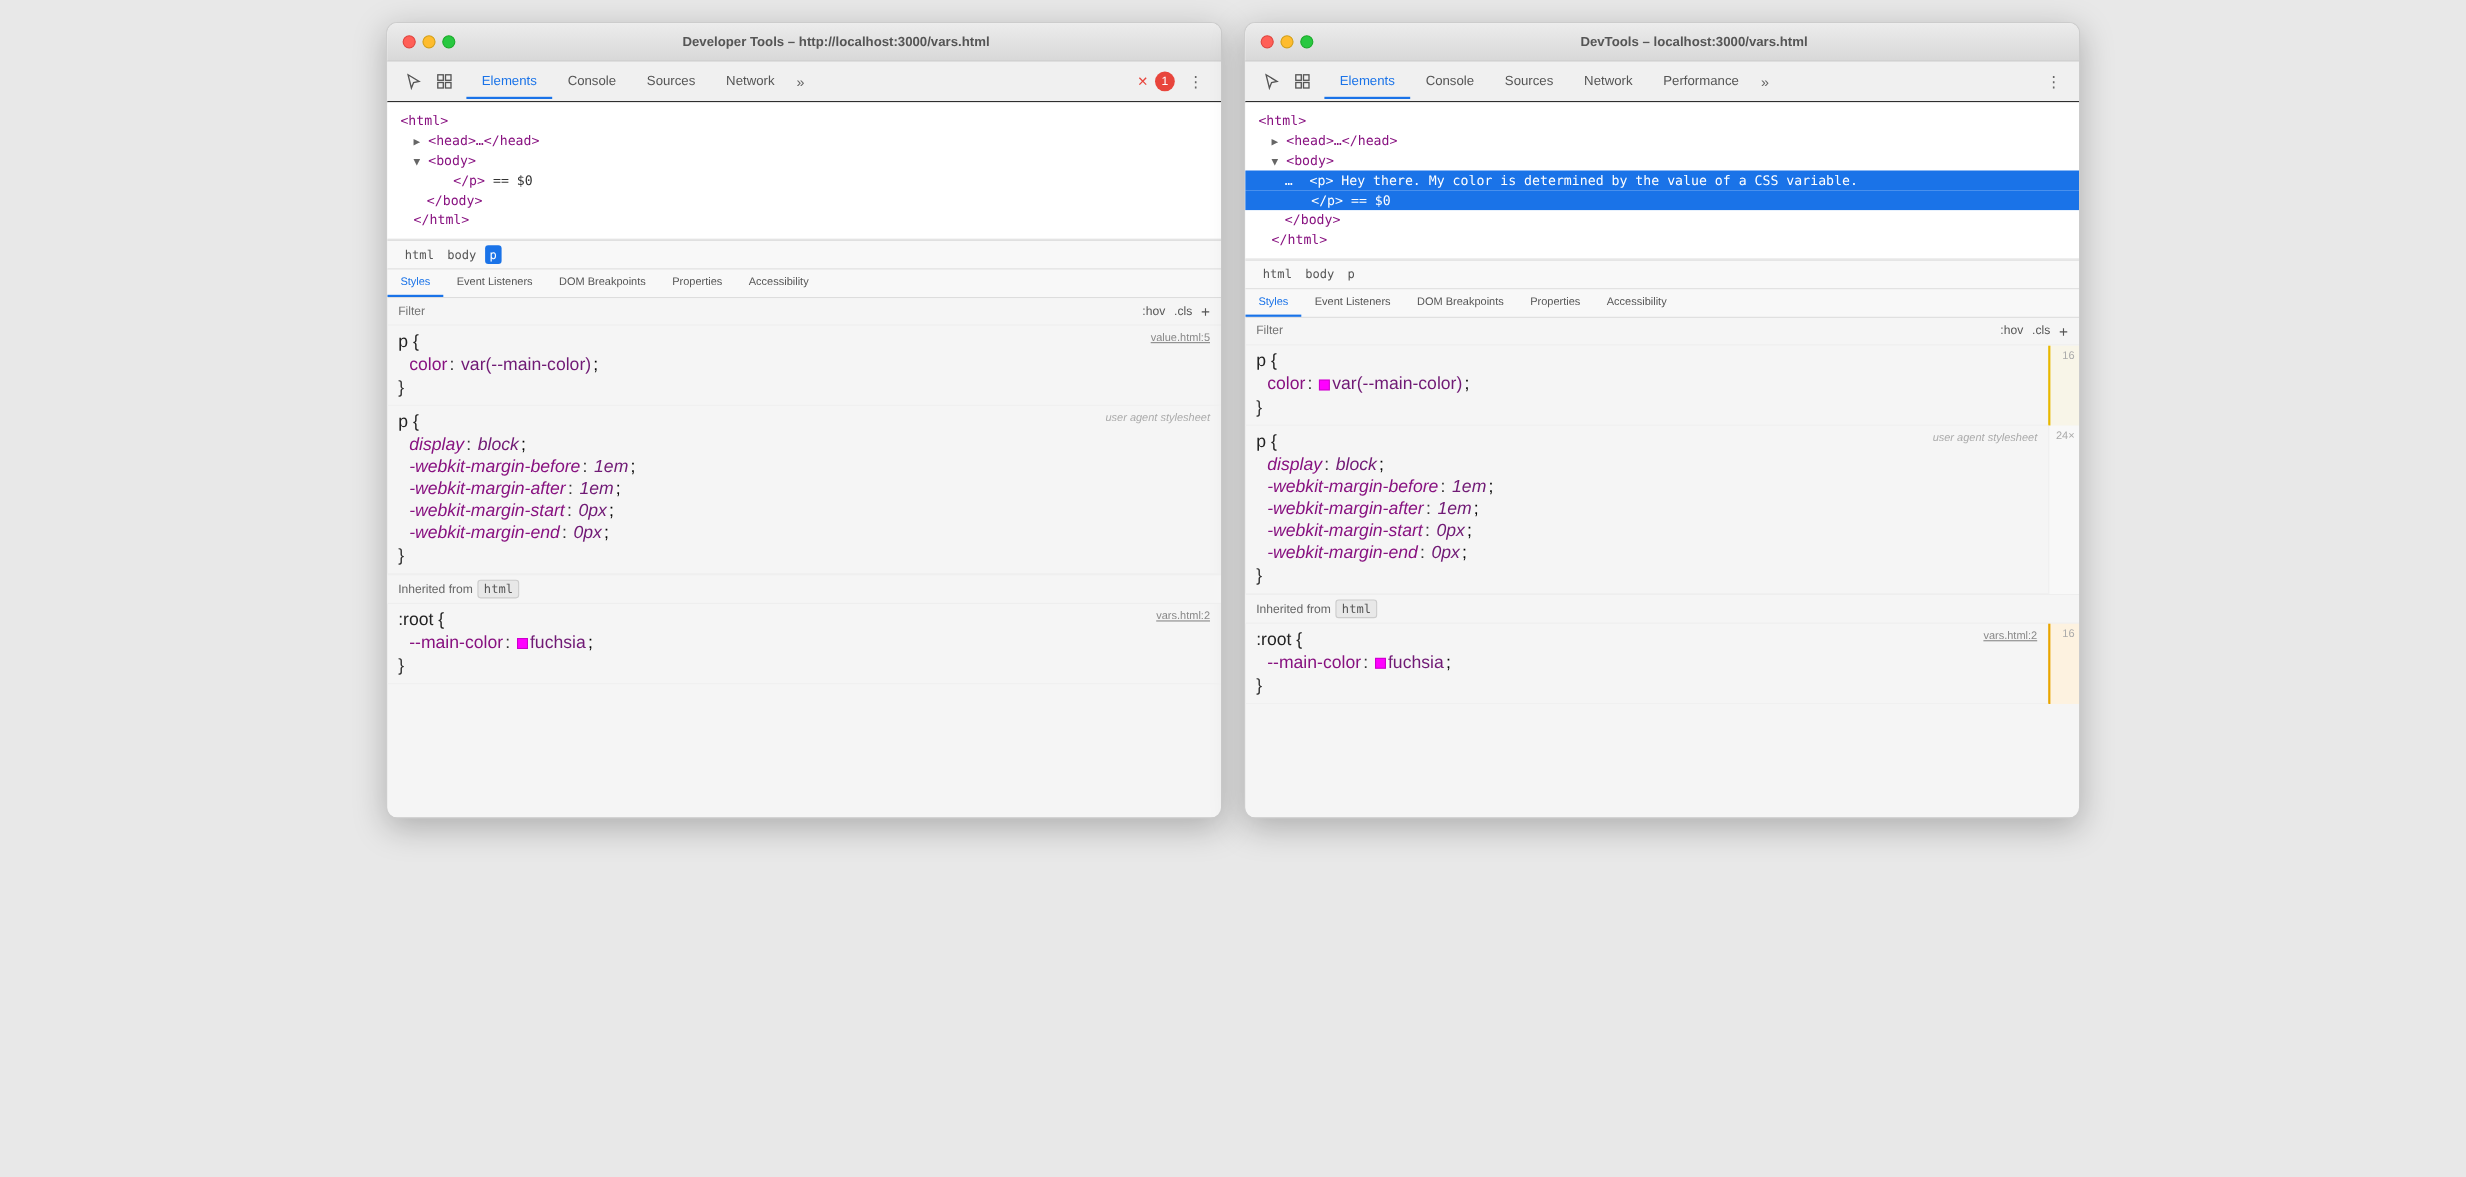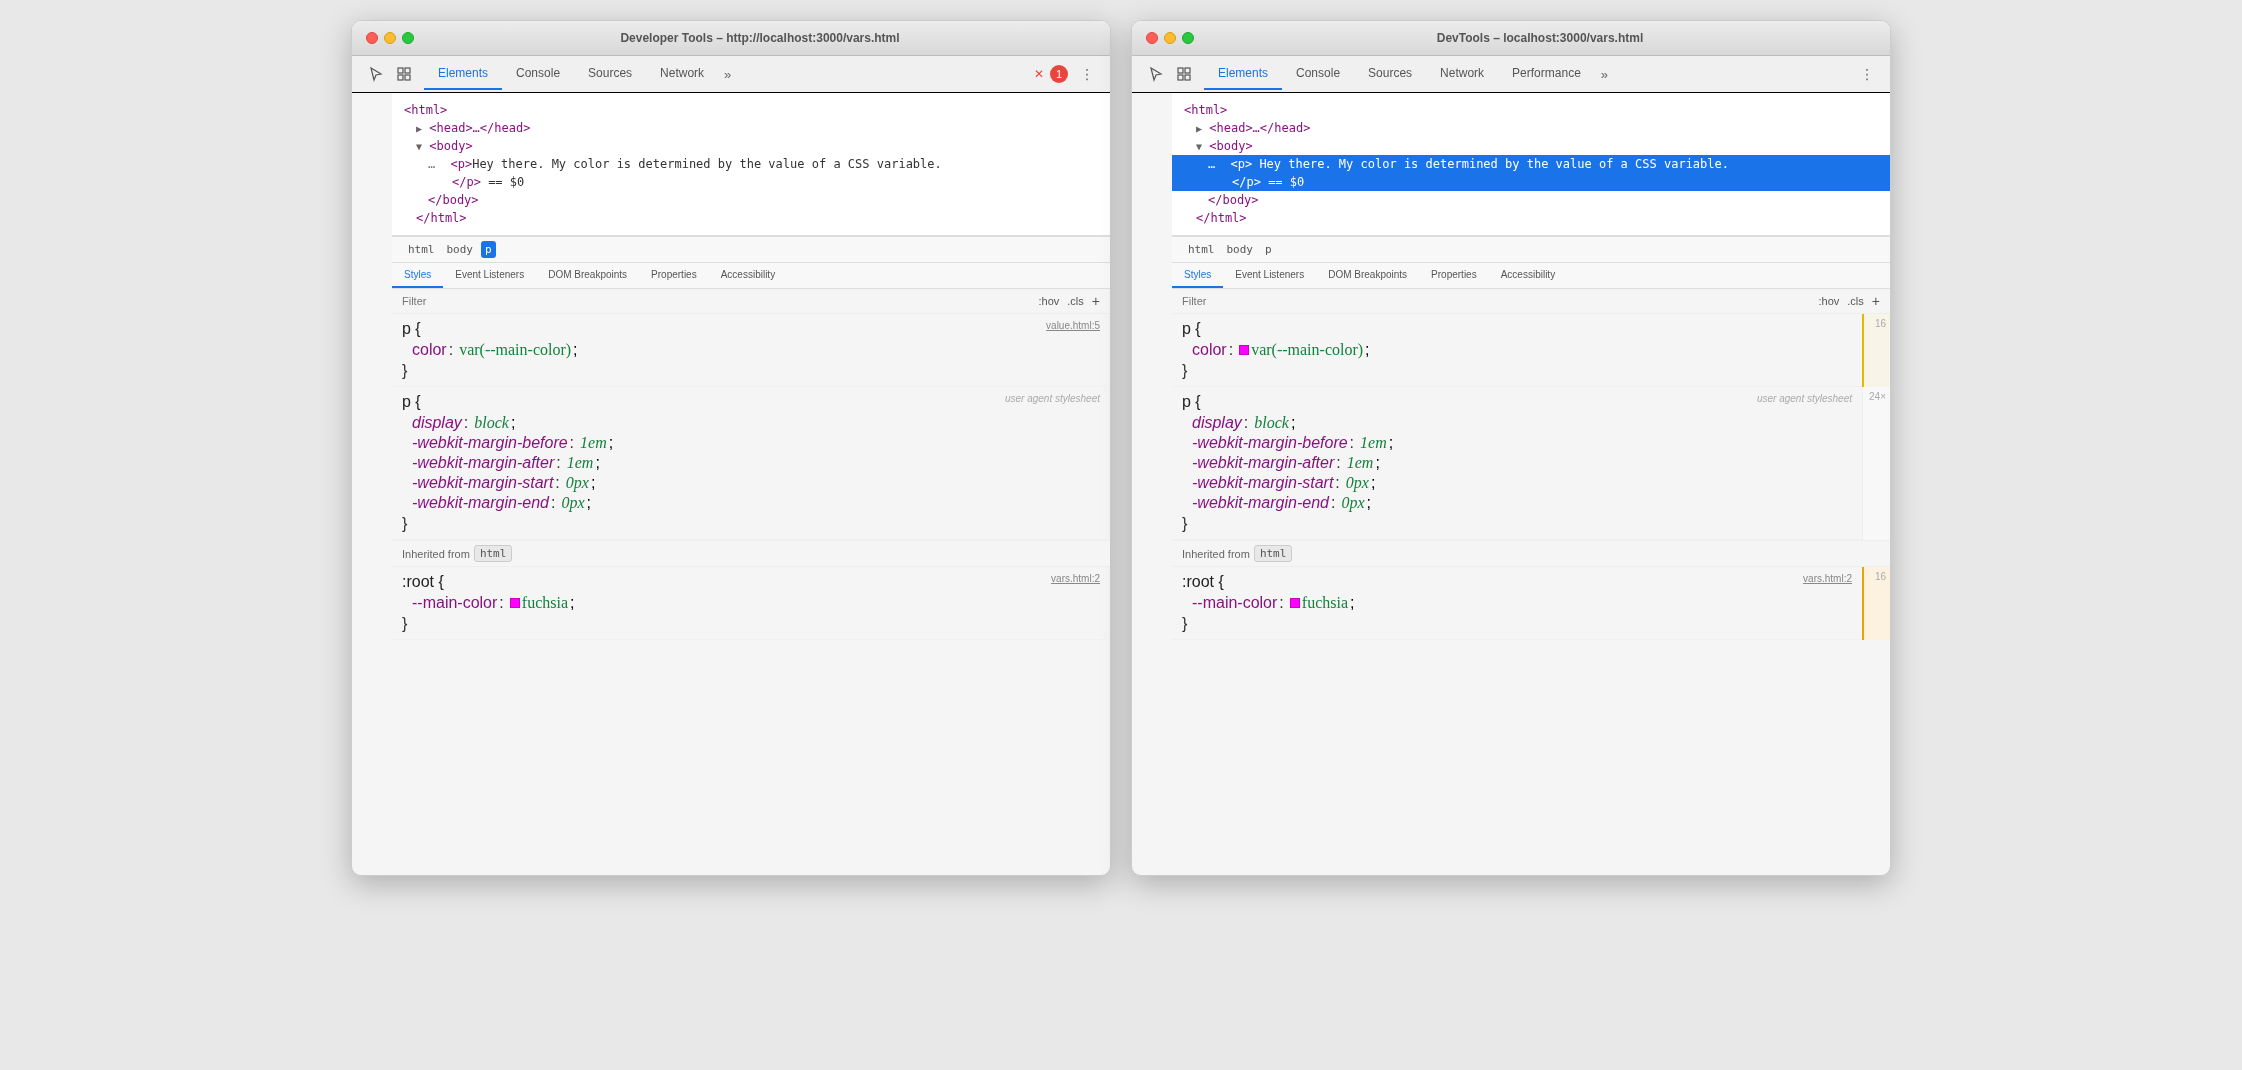--- a/index.html
+++ b/index.html
@@ -260,21 +260,21 @@
     }
 
     .css-property-line {
       padding: 1px 20px;
       display: flex;
       align-items: center;
       gap: 2px;
     }
 
     .prop-name { color: #881280; }
-    .prop-value { color: #15803d; font-family: Liberation Serif, serif; }
+    .prop-value { color: #701a75; }
     .prop-colon { color: #333; }
     .closing-brace { padding: 2px 10px; color: #333; }
 
     .color-swatch {
       width: 10px;
       height: 10px;
       display: inline-block;
       border: 1px solid rgba(0,0,0,0.2);
       vertical-align: middle;
       margin-right: 2px;
@@ -309,22 +309,21 @@
       font-size: 10px;
     }
 
     .italic-prop { font-style: italic; }
     .fuchsia-swatch { background: fuchsia; }
 
     
     .devtools-content {
       display: flex;
       flex-direction: column;
-      height: 782px;
-      padding-left: 40px;
+      height: 650px;
     }
 
     .dom-section {
       flex: 0 0 auto;
     }
 
     .styles-section {
       flex: 1;
       display: flex;
       flex-direction: column;
@@ -390,26 +389,20 @@
         <div class="dom-line">
           <span class="tag">&lt;html&gt;</span>
         </div>
         <div class="dom-line" style="padding-left:24px;">
           <span class="triangle">▶</span>
           <span class="tag"> &lt;head&gt;…&lt;/head&gt;</span>
         </div>
         <div class="dom-line" style="padding-left:24px;">
           <span class="triangle">▼</span>
           <span class="tag"> &lt;body&gt;</span>
-        </div>
-        <div class="dom-line" style="padding-left:36px;">
-          <span class="dom-ellipsis">…</span>
-          <span style="margin-left:8px;">
-            <span class="tag">&lt;p&gt;</span><span class="text-content">Hey there. My color is determined by the value of a CSS variable.</span>
-          </span>
         </div>
         <div class="dom-line" style="padding-left:60px;">
           <span class="tag">&lt;/p&gt;</span>
           <span class="text-content"> == $0</span>
         </div>
         <div class="dom-line" style="padding-left:36px;">
           <span class="tag">&lt;/body&gt;</span>
         </div>
         <div class="dom-line" style="padding-left:24px;">
           <span class="tag">&lt;/html&gt;</span>

